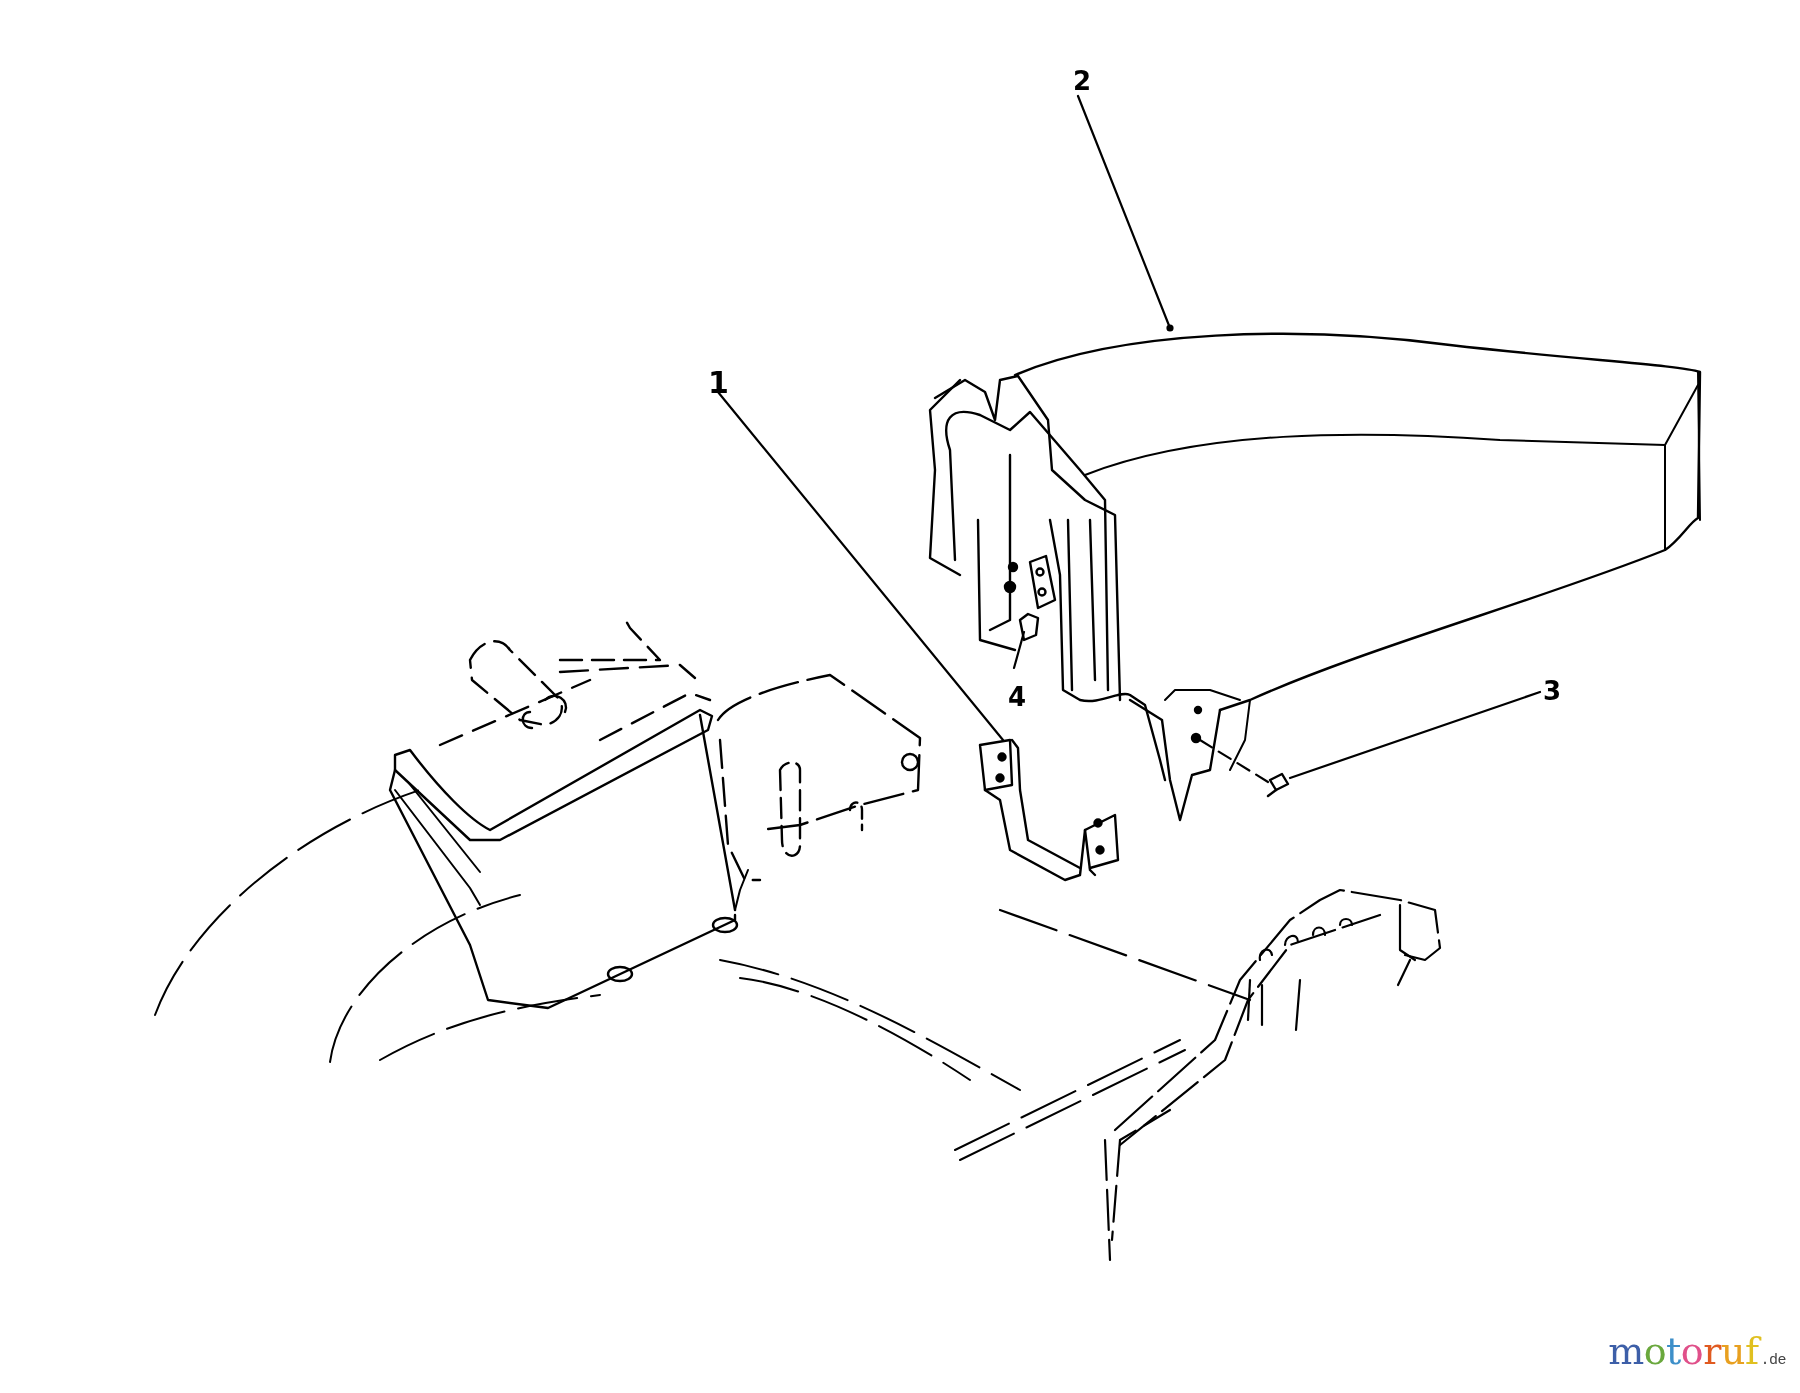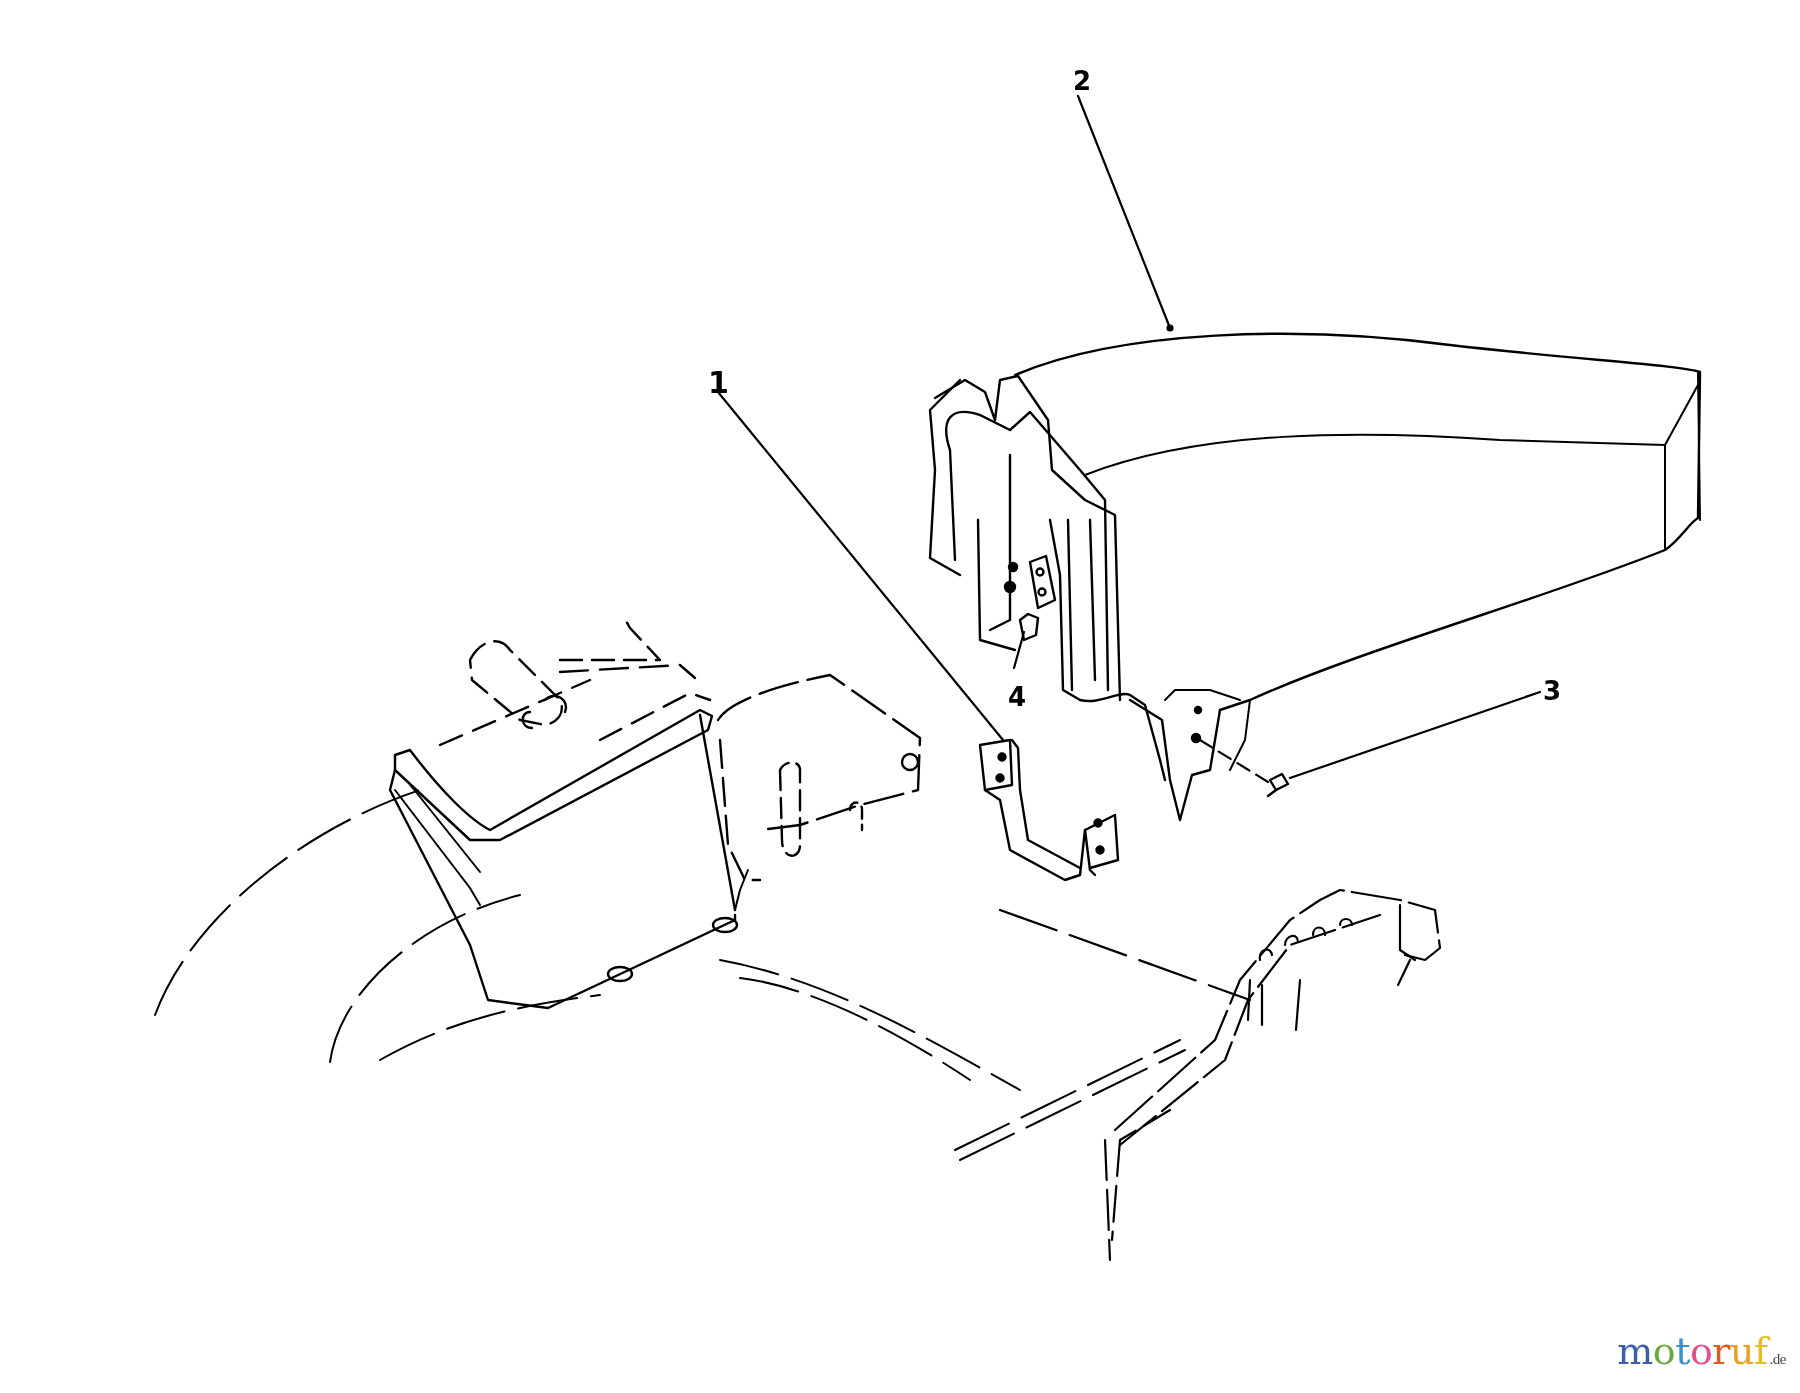--- a/index.html
+++ b/index.html
@@ -4,21 +4,21 @@
 <style>
   html, body { margin: 0; padding: 0; background: #ffffff; }
   body { width: 1800px; height: 1393px; position: relative; overflow: hidden; font-family: "DejaVu Sans", sans-serif; }
   #drawing { position: absolute; left: 0; top: 0; width: 1800px; height: 1393px; }
   .callout {
     position: absolute; font-family: "DejaVu Sans", sans-serif; font-weight: bold;
     font-size: 26px; color: #000; line-height: 1;
   }
   .wm { position: absolute; right: 14px; bottom: 20px; font-family: "DejaVu Serif", serif; font-size: 38px; letter-spacing: -0.5px; }
   .wm span { display: inline-block; }
-  .wm .tld { font-family: Liberation Serif, serif; font-size: 15px; color: #444; margin-left: 2px; }
+  .wm .tld { font-family: Liberation Mono, monospace; font-size: 15px; color: #444; margin-left: 2px; }
 </style>
 </head>
 <body>
 
 <svg id="drawing" viewBox="0 0 1800 1393" xmlns="http://www.w3.org/2000/svg" fill="none" stroke="#000" stroke-width="2.4" stroke-linecap="round" stroke-linejoin="round">
 
   <g>
     <path d="M1015 375 C1120 330 1300 325 1450 345 C1580 360 1680 365 1700 372 L1698 518 C1690 522 1680 540 1665 550 C1540 600 1360 650 1250 700 L1220 710"></path>
     <path d="M1085 475 C1200 430 1360 430 1500 440 L1665 445 L1698 385" stroke-width="2"></path>
     <path d="M1698 372 L1700 520" stroke-width="2"></path>

